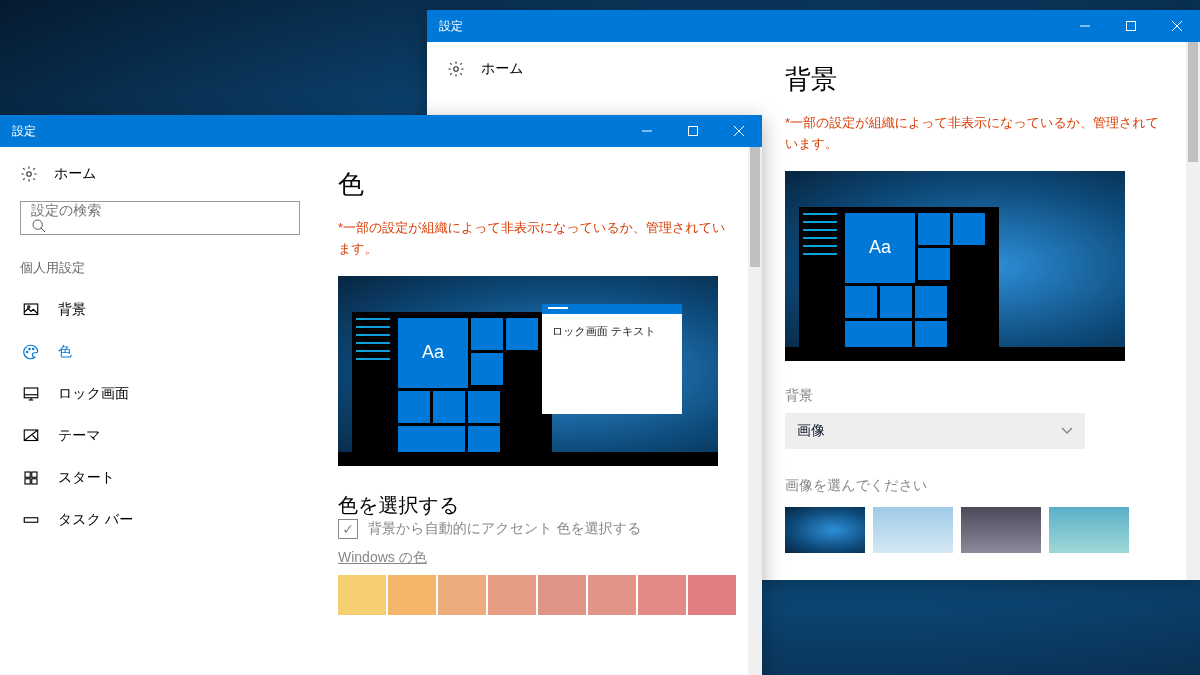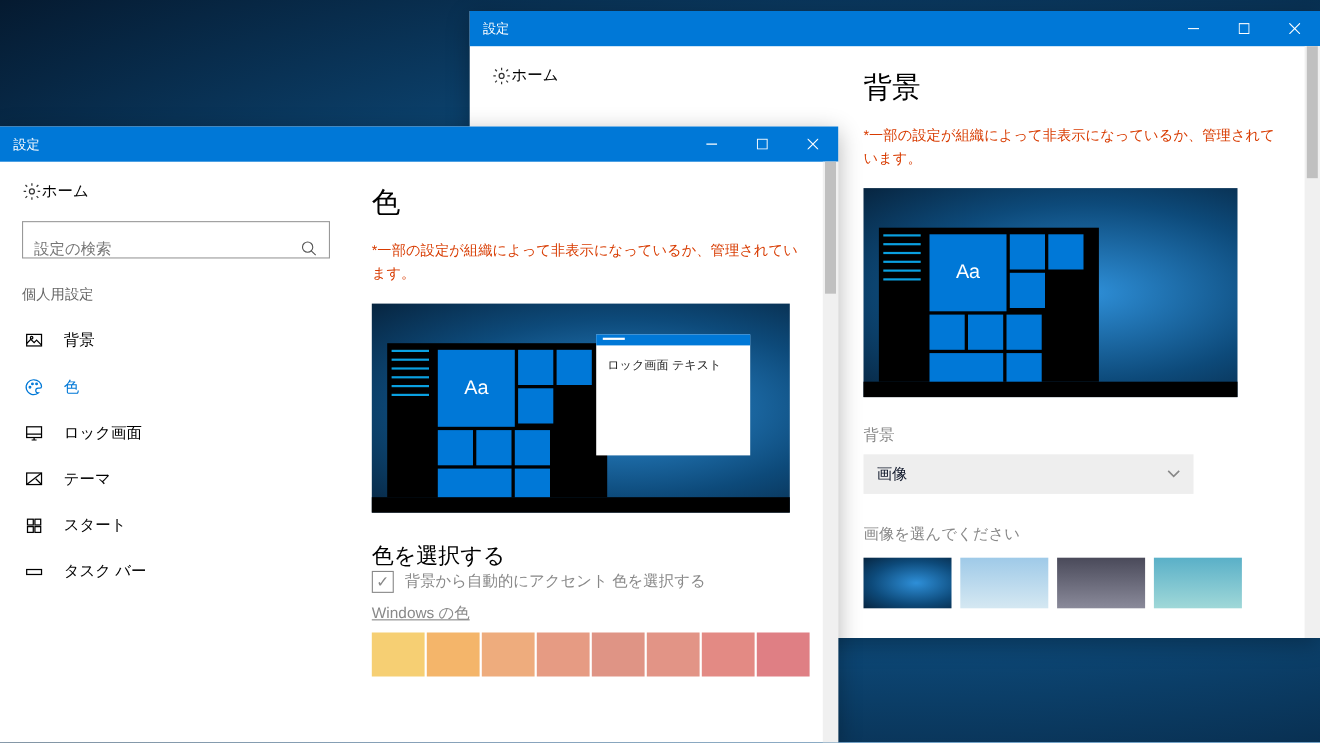--- a/index.html
+++ b/index.html
@@ -6,24 +6,24 @@
 body { width: 1200px; height: 675px; overflow: hidden; background: linear-gradient(135deg, #0a2540 0%, #0d4a7a 40%, #1a6db8 60%, #2e8fd8 80%); position: relative; }
 .desktop-bg { position: absolute; inset: 0; background: radial-gradient(ellipse at 70% 50%, #2e8fd8 0%, #0d4a7a 50%, #051a30 100%); }
 .window { position: absolute; background: #fff; display: flex; flex-direction: column; box-shadow: 0 5px 20px rgba(0,0,0,0.3); }
 .titlebar { height: 32px; background: #0078d7; color: #fff; display: flex; align-items: center; font-size: 12px; padding-left: 12px; }
 .titlebar-text { flex: 1; }
 .titlebar-controls { display: flex; }
 .tb-btn { width: 46px; height: 32px; display: flex; align-items: center; justify-content: center; cursor: pointer; }
 .tb-icon { stroke: #fff; stroke-width: 1; fill: none; }
 .window-body { flex: 1; display: flex; overflow: hidden; }
 .sidebar { width: 320px; padding: 18px 20px; }
-.home-row { display: flex; align-items: center; margin-bottom: 18px; }
+.home-row { display: flex; align-items: center; gap: 16px; margin-bottom: 18px; }
 .gear { width: 18px; height: 18px; }
 .home-label { font-size: 14px; }
-.search-box { display: flex; align-items: flex-end; border: 1px solid #999; height: 34px; padding: 0 10px; margin-bottom: 24px; }
+.search-box { display: flex; align-items: flex-start; border: 1px solid #999; height: 34px; padding: 0 10px; margin-bottom: 24px; flex-direction: column; }
 .search-box input { flex: 1; border: none; outline: none; font-size: 14px; background: transparent; }
 .search-icon { width: 16px; height: 16px; stroke: #555; fill: none; stroke-width: 1.5; }
 .sidebar-section { font-size: 13px; color: #666; margin-bottom: 12px; }
 .nav-item { display: flex; align-items: center; gap: 18px; height: 42px; padding-left: 2px; cursor: pointer; font-size: 14px; }
 .nav-item.active { color: #0078d7; }
 .nav-icon { width: 18px; height: 18px; }
 .content { flex: 1; padding: 20px 24px 0 18px; overflow: hidden; }
 .page-title { font-size: 26px; font-weight: 300; margin-bottom: 16px; }
 .warning { color: #d83b01; font-size: 13px; line-height: 1.6; margin-bottom: 16px; }
 .preview { width: 380px; height: 190px; background: radial-gradient(ellipse at 60% 50%, #2e8fd8 0%, #0d4a7a 60%, #072540 100%); position: relative; margin-bottom: 26px; }

